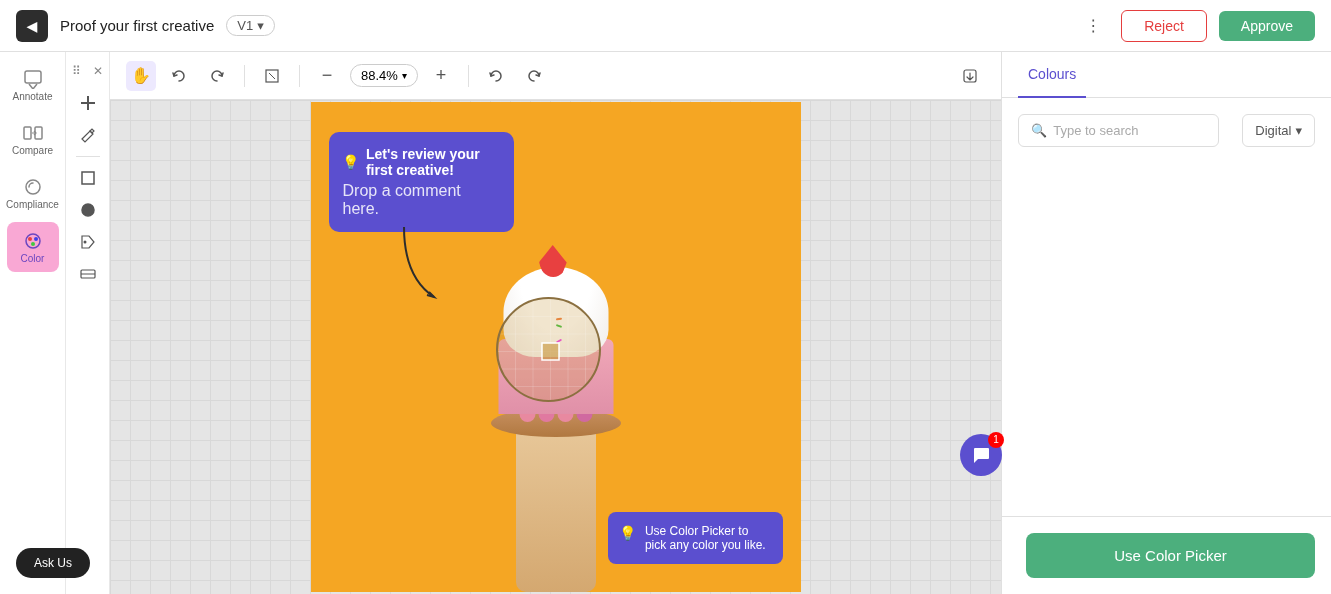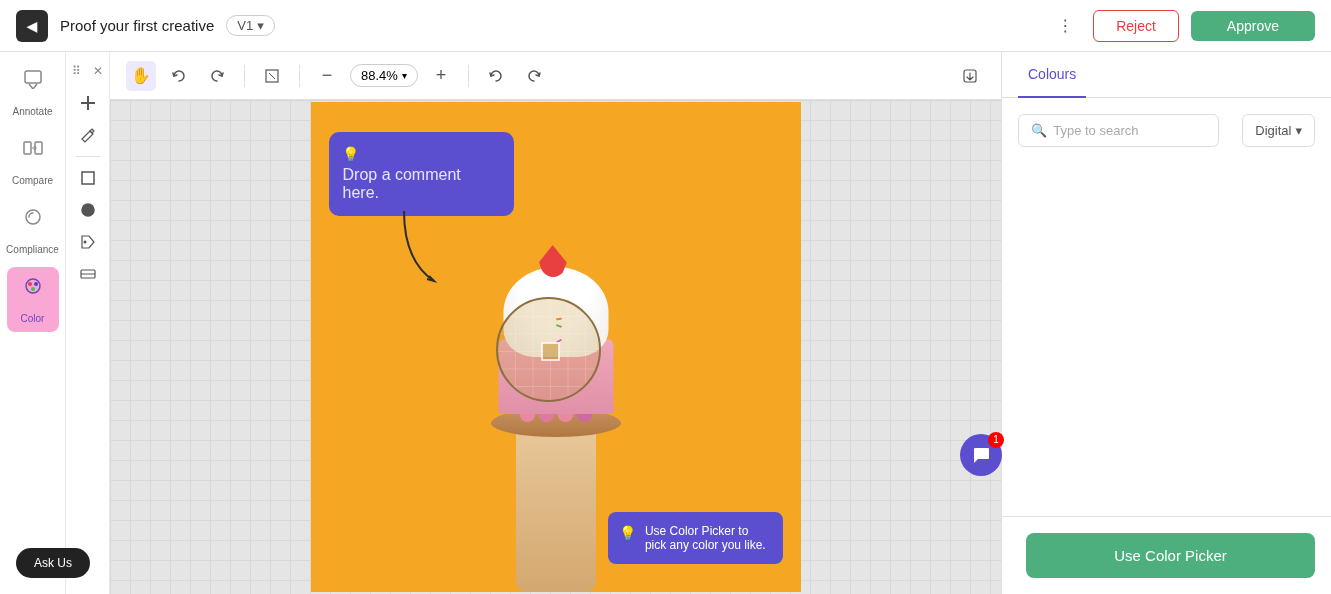--- a/index.html
+++ b/index.html
@@ -20,34 +20,34 @@
       border: 1px solid #ccc; border-radius: 20px; padding: 2px 10px; font-size: 13px; color: #555; cursor: pointer;
     }
     .header-spacer { flex: 1; }
     .more-btn { width: 32px; height: 32px; display: flex; align-items: center; justify-content: center; cursor: pointer; color: #555; }
     .reject-btn {
       border: 1.5px solid #e53e3e; background: #fff; color: #e53e3e;
       padding: 7px 22px; border-radius: 6px; font-size: 14px; font-weight: 500; cursor: pointer;
     }
     .approve-btn {
       border: none; background: #4caf7d; color: #fff;
-      padding: 7px 36px; border-radius: 6px; font-size: 14px; font-weight: 500; cursor: pointer;
+      padding: 7px 22px; border-radius: 6px; font-size: 14px; font-weight: 500; cursor: pointer;
     }
 
     
     .main { display: flex; flex: 1; overflow: hidden; }
 
     
     .left-sidebar {
       width: 66px; background: #fff; border-right: 1px solid #e8e8e8;
       display: flex; flex-direction: column; align-items: center; padding: 8px 0; gap: 4px; flex-shrink: 0;
     }
     .sidebar-item {
       display: flex; flex-direction: column; align-items: center; justify-content: center;
-      width: 52px; padding: 8px 4px; border-radius: 8px; cursor: pointer; gap: 16px;
+      width: 52px; padding: 8px 4px; border-radius: 8px; cursor: pointer; gap: 1px;
     }
     .sidebar-item.active { background: #f9a8d4; }
     .sidebar-item-icon { width: 22px; height: 22px; display: flex; align-items: center; justify-content: center; }
     .sidebar-item-label { font-size: 10px; color: #666; }
     .sidebar-item.active .sidebar-item-label { color: #6b46c1; }
 
     
     .tool-panel {
       width: 44px; background: #fff; border-right: 1px solid #e8e8e8;
       display: flex; flex-direction: column; align-items: center; padding: 8px 0; gap: 2px; flex-shrink: 0;
@@ -351,20 +351,21 @@
           <div style="position:absolute;bottom:315px;left:50%;transform:translateX(-60%);width:28px;height:32px;background:#e84040;border-radius:50% 50% 50% 50%;clip-path:polygon(50% 0%,100% 55%,80% 100%,20% 100%,0% 55%);"></div>
 
           <div style="position:absolute;bottom:250px;left:50%;transform:translateX(-30%);width:6px;height:2px;background:#f040f0;border-radius:2px;transform:rotate(-30deg);"></div>
           <div style="position:absolute;bottom:265px;left:50%;transform:translateX(10%);width:6px;height:2px;background:#40c040;border-radius:2px;transform:rotate(20deg);"></div>
           <div style="position:absolute;bottom:272px;left:50%;transform:translateX(-50%);width:6px;height:2px;background:#f08040;border-radius:2px;transform:rotate(-10deg);"></div>
         </div>
 
         <div class="tooltip-top">
           <div class="tooltip-top-header">
             <span>💡</span>
+            <span>Let's review your first creative!</span>
           </div>
           <div class="tooltip-top-sub">Drop a comment here.</div>
 
           <svg style="position:absolute;bottom:-70px;left:70px;" width="40" height="75" viewBox="0 0 40 75">
             <path d="M5 0 Q5 50 35 70" stroke="#2d2d2d" stroke-width="2" fill="none"></path>
             <path d="M30 65 L35 70 L28 68" stroke="#2d2d2d" stroke-width="2" fill="none"></path>
           </svg>
         </div>
 
         <div style="position:absolute;top:195px;left:185px;width:105px;height:105px;border-radius:50%;border:2px solid #8B7040;overflow:hidden;background:rgba(200,150,60,0.25);">

